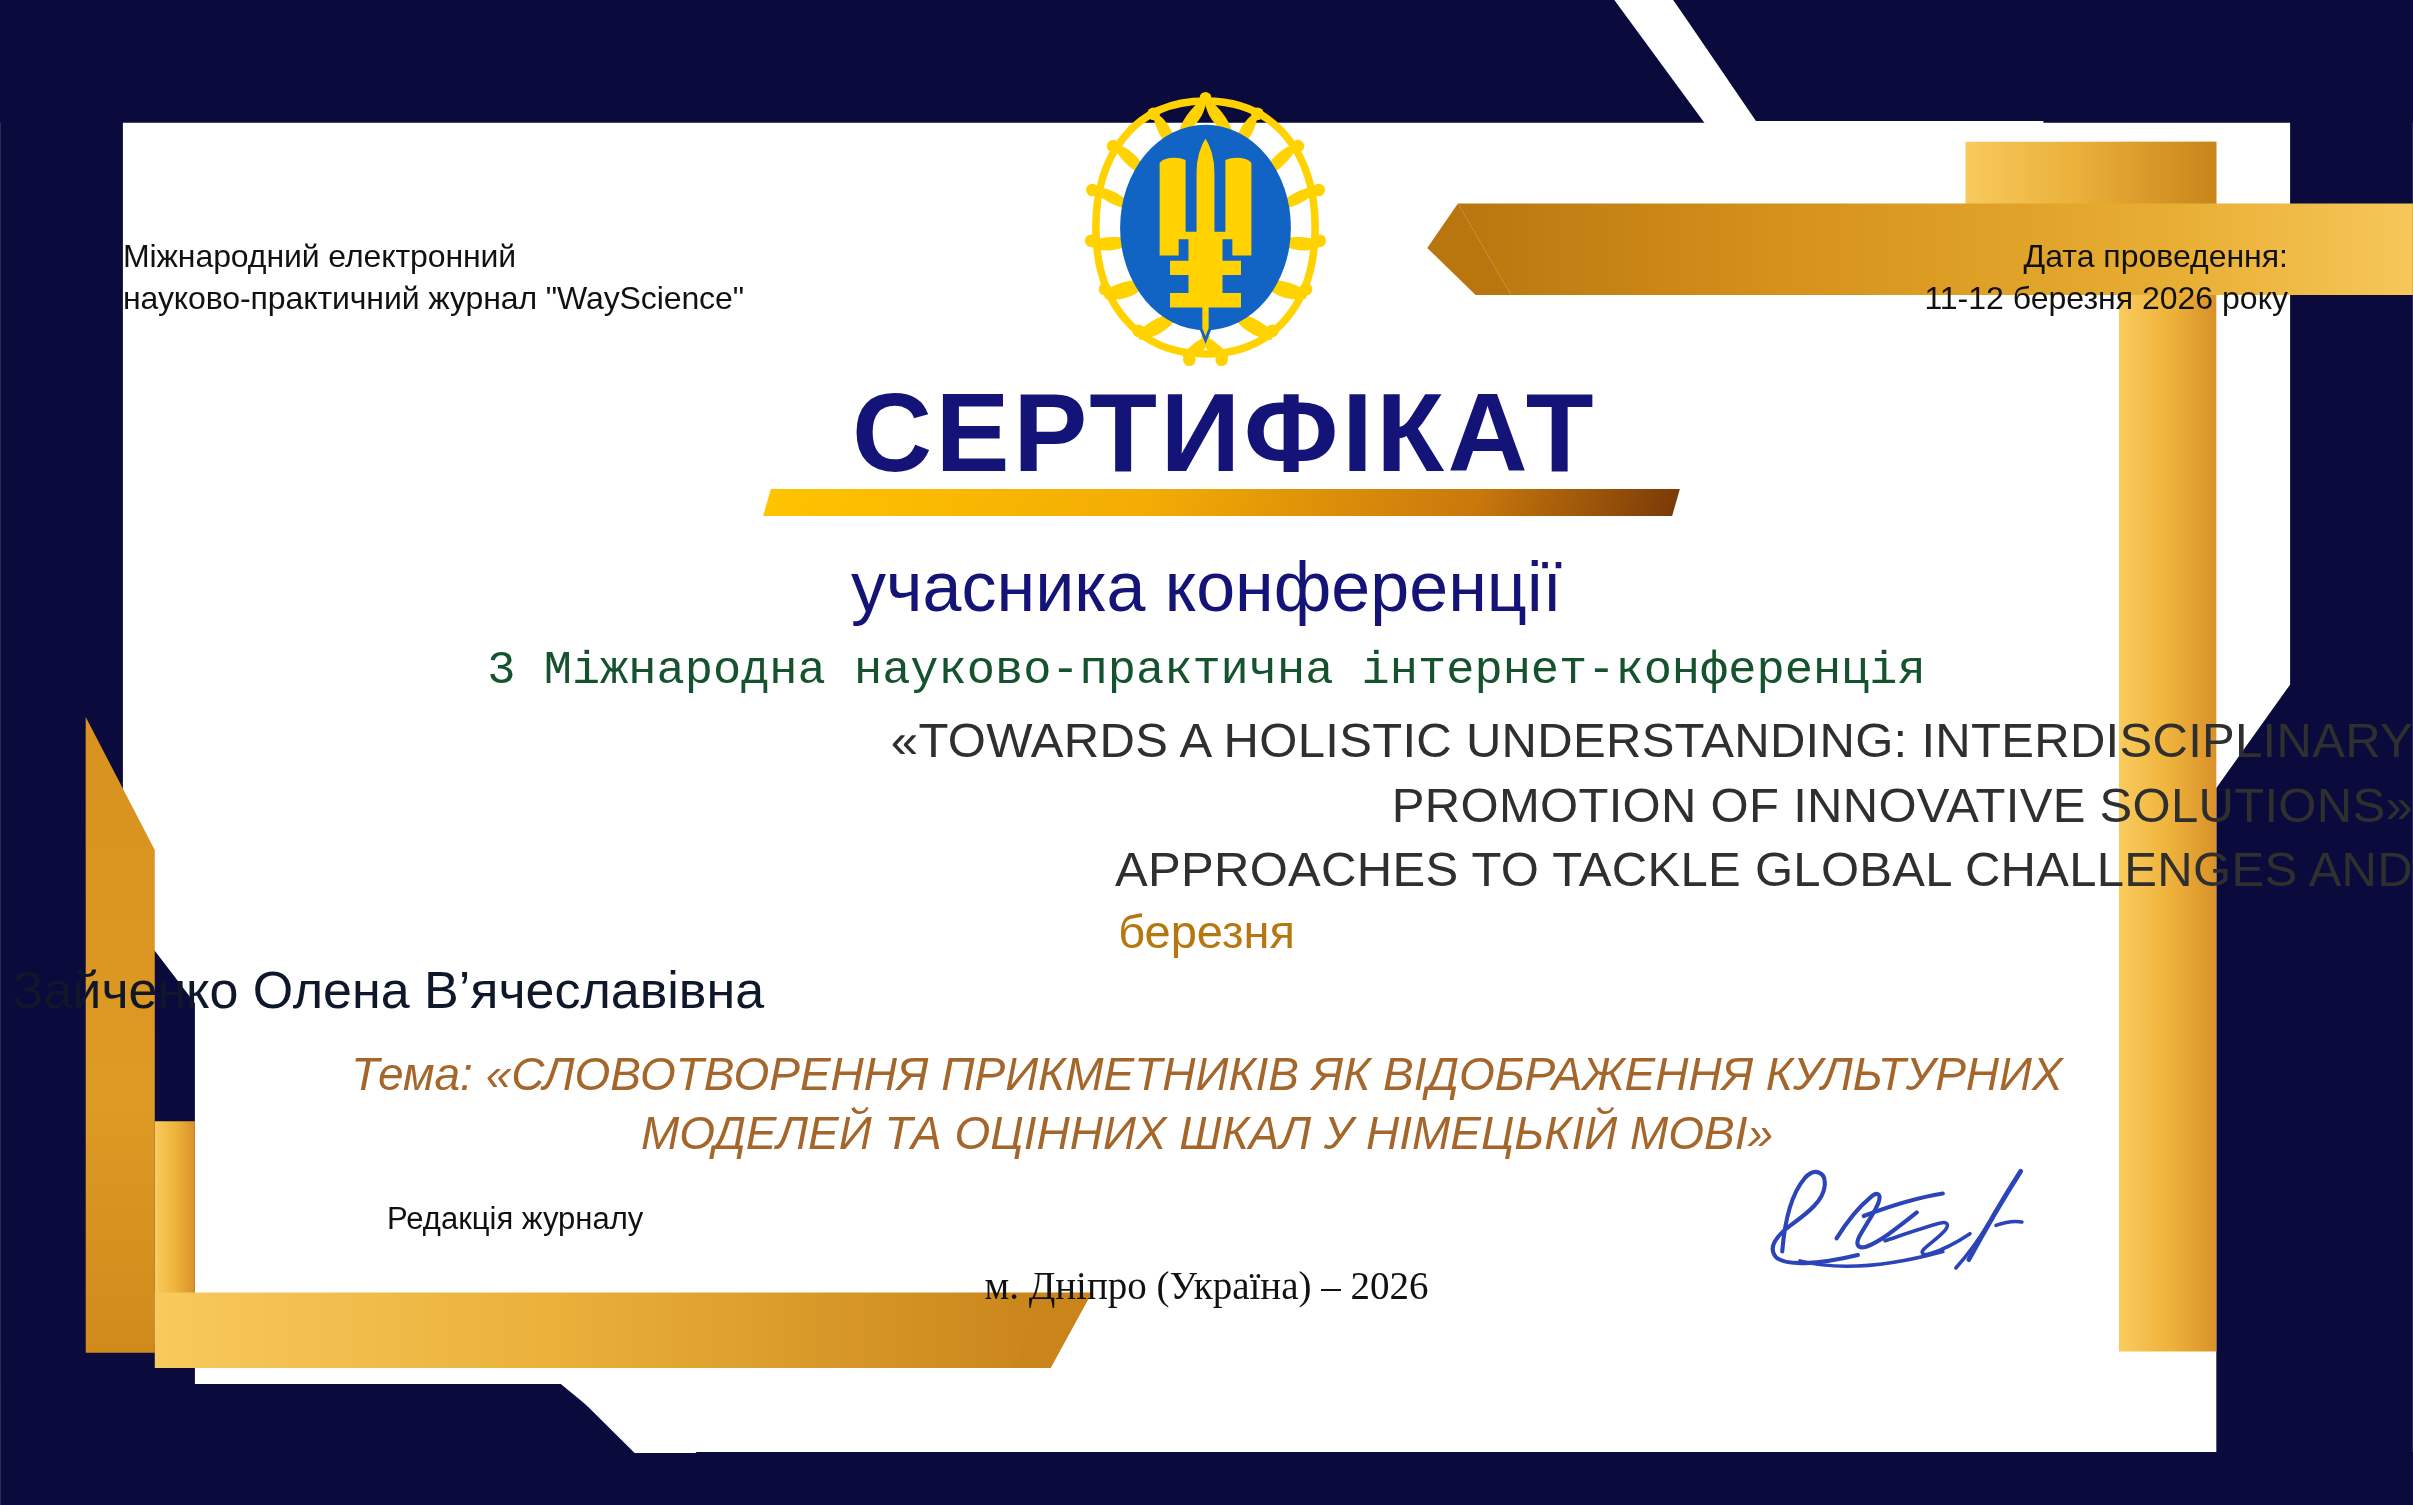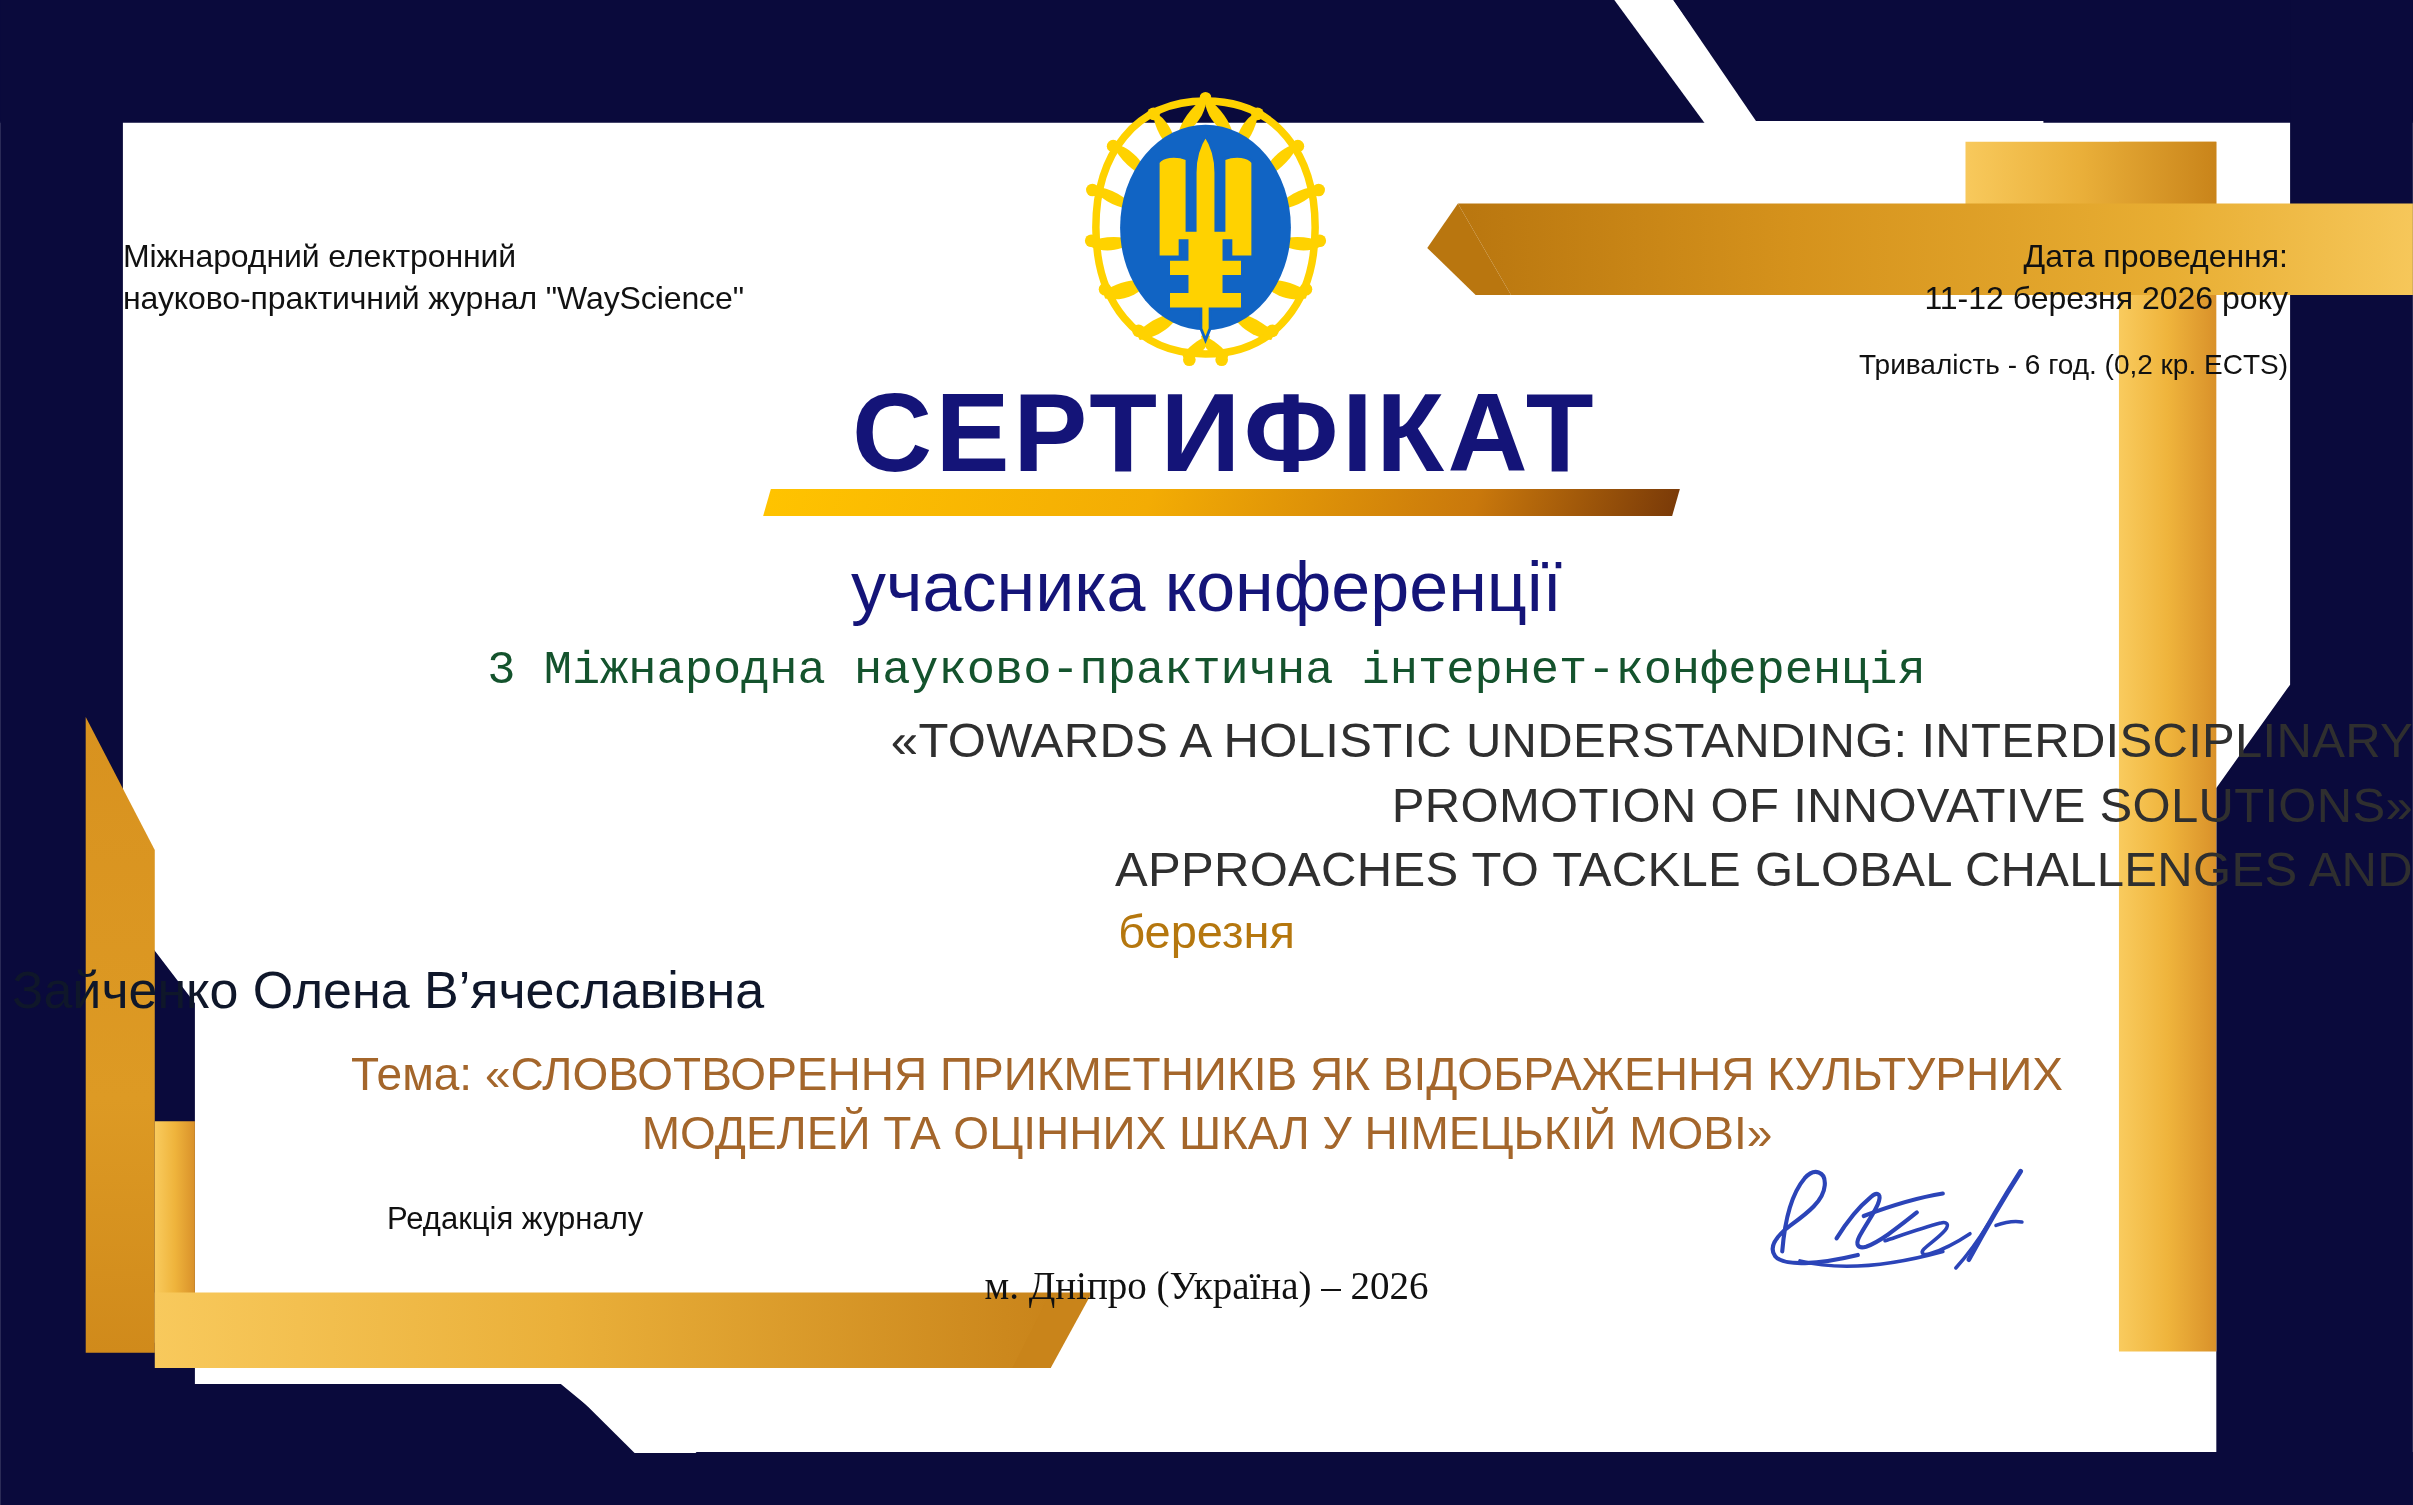--- a/index.html
+++ b/index.html
@@ -137,20 +137,21 @@
 
   
   .theme{
     position:absolute;
     left:177px; top:1045px;
     width:2060px;
     text-align:center;
     font-size:46px;
     color:#A4662B;
     line-height:1.28;
+    font-style:italic;
   }
   .theme div{white-space:nowrap;}
 
   
   .editorial{
     position:absolute;
     left:387px; top:1201px;
     font-size:31px;
     color:#111111;
   }
@@ -303,21 +304,20 @@
         </g>
         <g fill="#1164C4">
           <path d="M240,108 C234,122 232,138 232,152 L232,240 L248,240 L248,152 C248,138 246,122 240,108 Z" opacity="0"></path>
         </g>
       </svg>
     </div>
 
     <div class="datebox">
       <div class="dline">Дата проведення:</div>
       <div class="dline">11-12 березня 2026 року</div>
-      <div class="dur">Тривалість - 6 год. (0,2 кр. ECTS)</div>
     </div>
 
     <div class="title-wrap">
       <span class="title">СЕРТИФІКАТ</span>
     </div>
     <div class="title-bar"></div>
 
     <div class="subtitle">учасника конференції</div>
 
     <div class="conf-ua">3 Міжнародна науково-практична інтернет-конференція</div>

